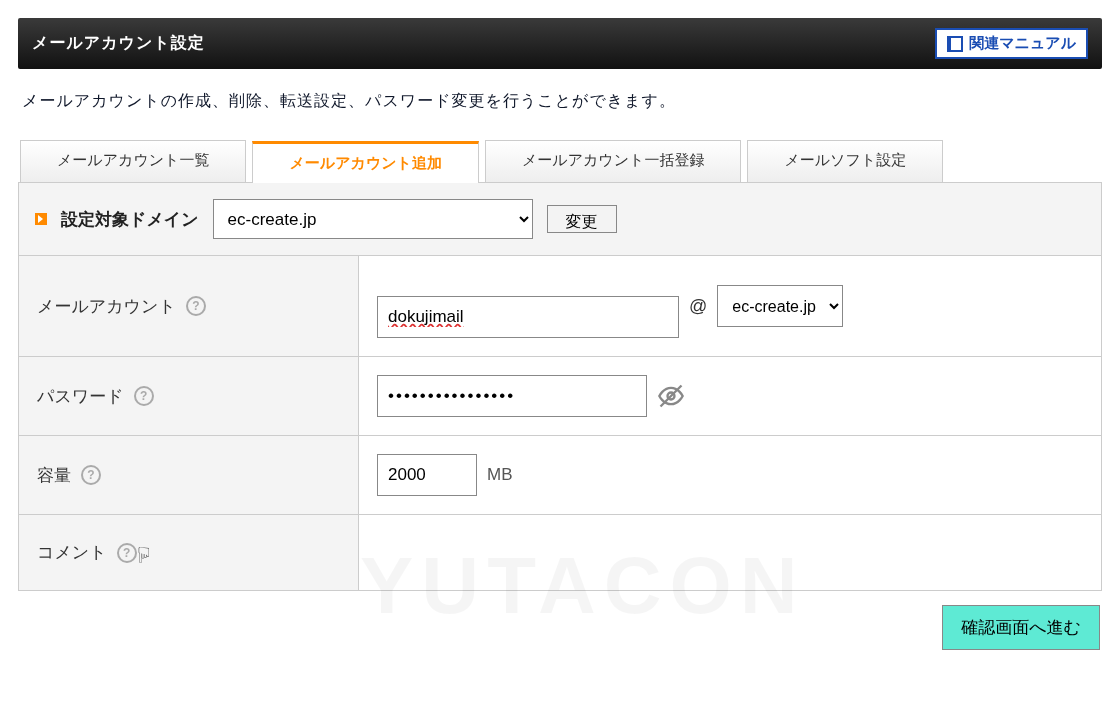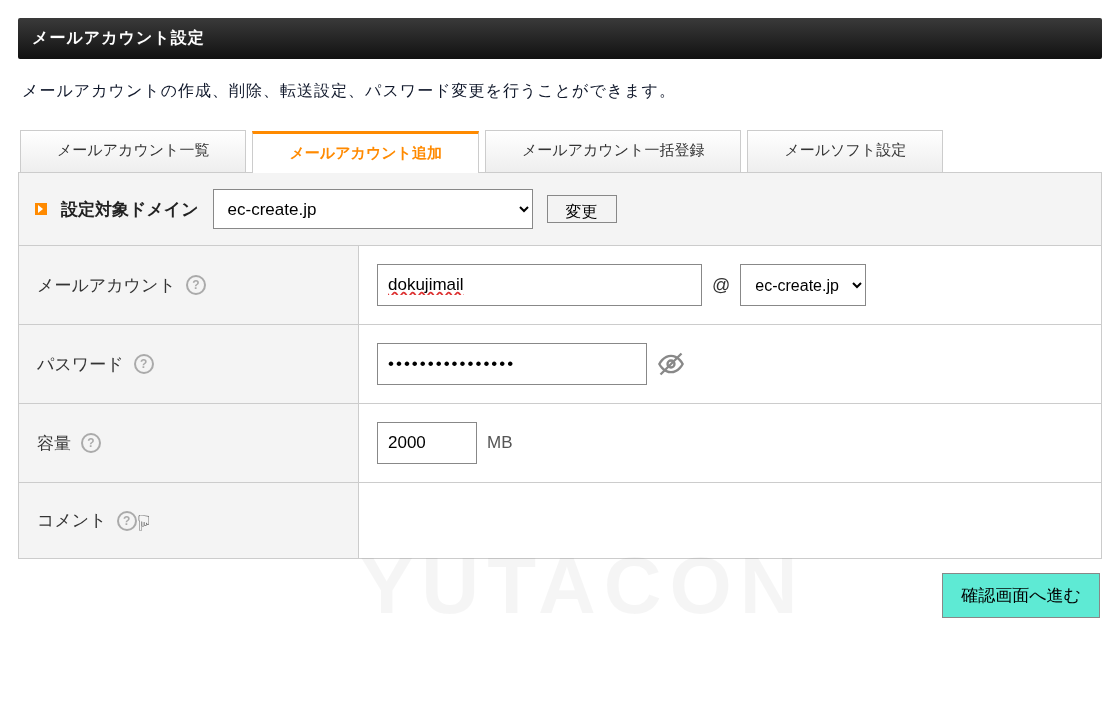--- a/index.html
+++ b/index.html
@@ -80,21 +80,21 @@
   gap: 10px;
   border-right: 1px solid #ccc;
 }
 .help-ic {
   width: 20px; height: 20px; border: 2px solid #aaa; border-radius: 50%;
   display: inline-flex; align-items: center; justify-content: center;
   color: #aaa; font-size: 12px; font-weight: bold; cursor: help;
 }
 .cell-body { flex: 1; padding: 18px 18px; display: flex; align-items: center; gap: 10px; font-size: 17px; position: relative; }
 .text-input { font-size: 17px; padding: 8px 10px; height: 42px; border:1px solid #888; background:#fff; }
-.w-account { width: 325px; text-decoration: underline wavy #d33; text-decoration-skip-ink: none; }
+.w-account { width: 302px; text-decoration: underline wavy #d33; text-decoration-skip-ink: none; margin-top: 22px; }
 .at { font-size: 18px; color:#333; }
 .dom-sel { font-size: 16px; padding: 6px 10px; height: 42px; border:1px solid #888; background:#fff; }
 .w-pass { width: 270px; letter-spacing: 2px; }
 .eye-ic { width: 28px; height: 28px; color:#888; cursor:pointer; }
 .w-cap { width: 100px; }
 .unit { color:#555; }
 .w-comment { width: 290px; }
 
 .highlight-box { position: absolute; border: 5px solid #ff2d8a; width: 312px; height: 56px; left: 10px; top: 10px; pointer-events: none; }
 
@@ -128,20 +128,24 @@
   user-select: none;
 }
 </style>
 </head>
 <body>
 
 <div class="wrap">
 
   <div class="header-bar">
     <h1>メールアカウント設定</h1>
+    <button class="manual-btn">
+      <span class="ic"></span>
+      <span>関連マニュアル</span>
+    </button>
   </div>
 
   <div class="desc">メールアカウントの作成、削除、転送設定、パスワード変更を行うことができます。</div>
 
   <div class="tabs">
     <div class="tab">メールアカウント一覧</div>
     <div class="tab active">メールアカウント追加</div>
     <div class="tab">メールアカウント一括登録</div>
     <div class="tab">メールソフト設定</div>
   </div>

